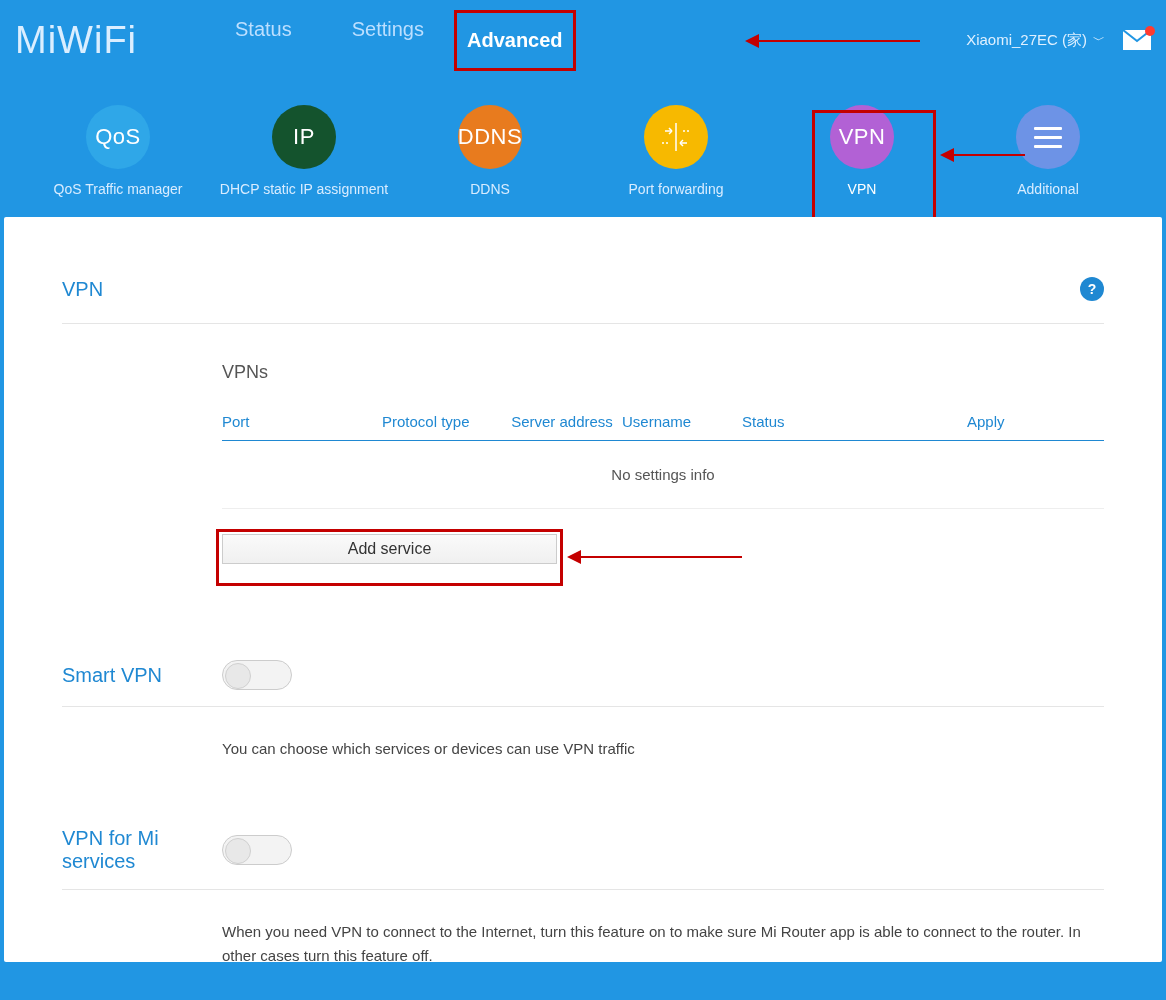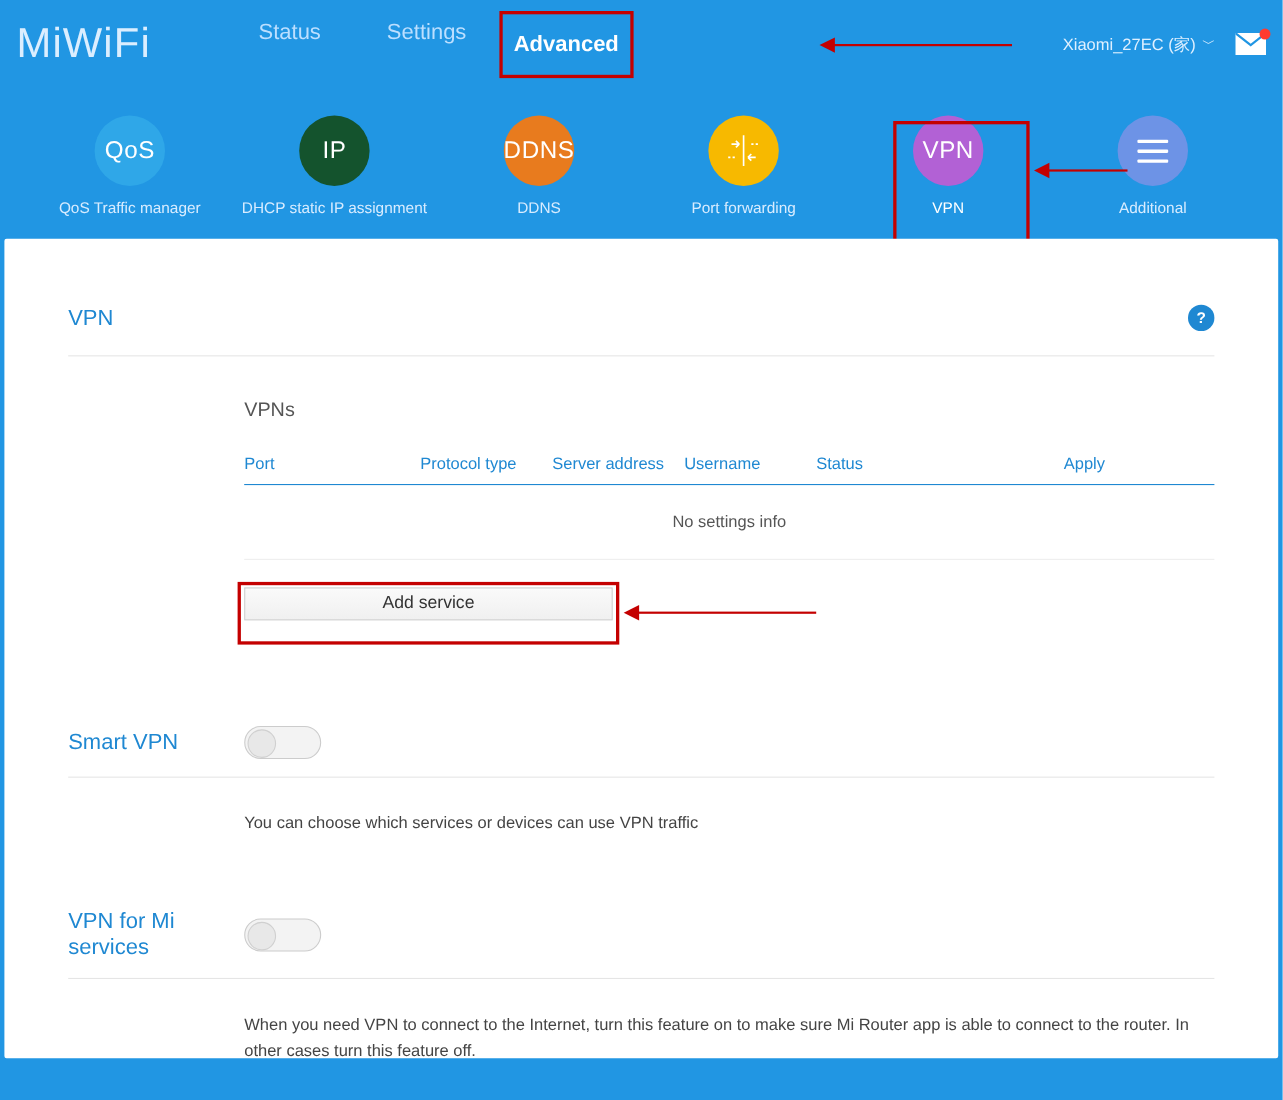--- a/index.html
+++ b/index.html
@@ -171,21 +171,21 @@
   }
   .tbl-head {
     display: flex;
     border-bottom: 1px solid #1f88d2;
     padding-bottom: 10px;
     color: #1f88d2;
     font-size: 15px;
   }
   .col-name   { flex: 0 0 160px; }
   .col-proto  { flex: 0 0 120px; }
-  .col-server { flex: 0 0 120px; }
+  .col-server { flex: 0 0 120px; text-align: center; }
   .col-user   { flex: 0 0 120px; }
   .col-status { flex: 0 0 225px; }
   .col-apply  { flex: 1; }
   .tbl-empty {
     text-align: center;
     color: #555;
     font-size: 15px;
     padding: 25px 0;
     border-bottom: 1px solid #eee;
   }

